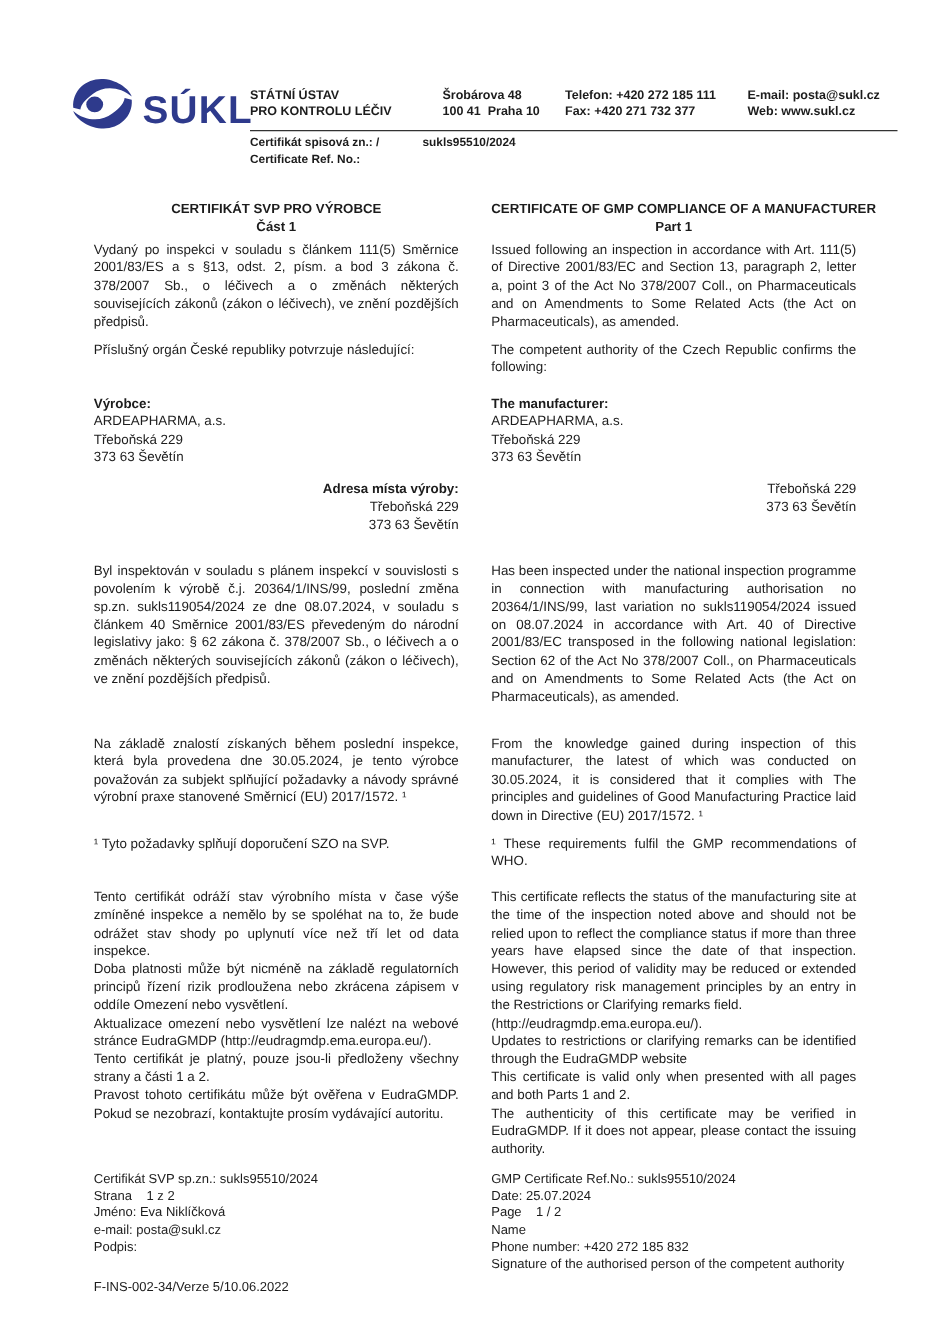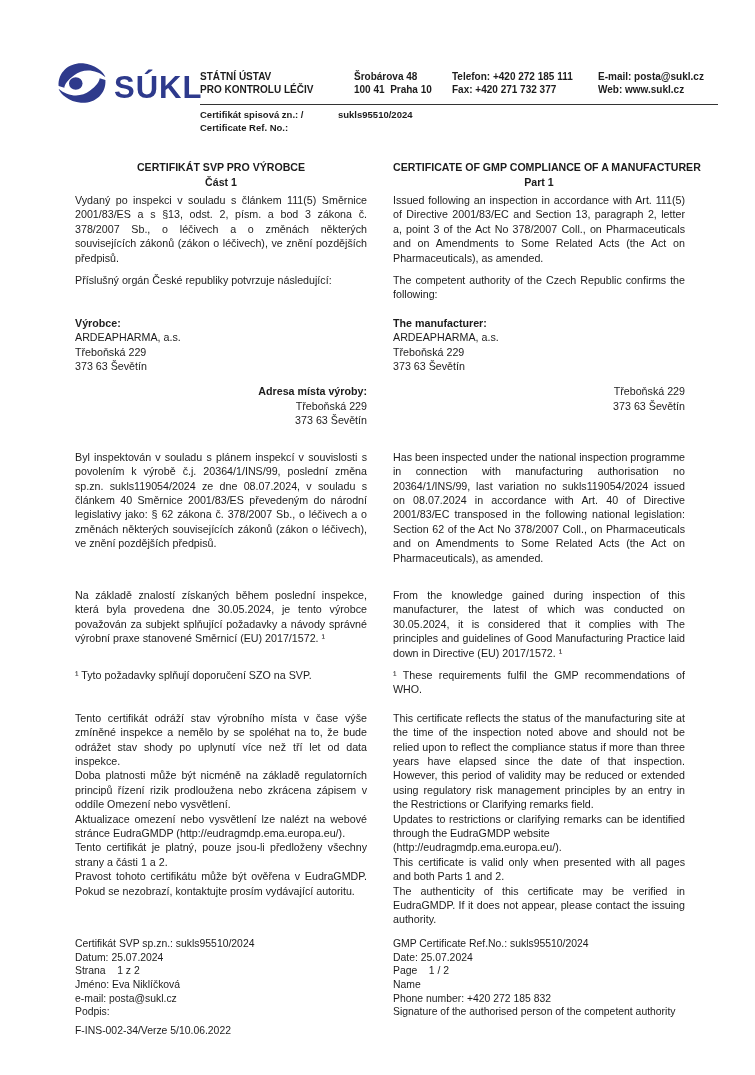--- a/index.html
+++ b/index.html
@@ -150,31 +150,30 @@
     <div class="row row-remarks">
       <div class="col l">
         <p class="para">Tento certifikát odráží stav výrobního místa v čase výše zmíněné inspekce a nemělo by se spoléhat na to, že bude odrážet stav shody po uplynutí více než tří let od data inspekce.</p>
         <p class="para">Doba platnosti může být nicméně na základě regulatorních principů řízení rizik prodloužena nebo zkrácena zápisem v oddíle Omezení nebo vysvětlení.</p>
         <p class="para">Aktualizace omezení nebo vysvětlení lze nalézt na webové stránce EudraGMDP (http://eudragmdp.ema.europa.eu/).</p>
         <p class="para">Tento certifikát je platný, pouze jsou-li předloženy všechny strany a části 1 a 2.</p>
         <p class="para">Pravost tohoto certifikátu může být ověřena v EudraGMDP. Pokud se nezobrazí, kontaktujte prosím vydávající autoritu.</p>
       </div>
       <div class="col">
         <p class="para">This certificate reflects the status of the manufacturing site at the time of the inspection noted above and should not be relied upon to reflect the compliance status if more than three years have elapsed since the date of that inspection. However, this period of validity may be reduced or extended using regulatory risk management principles by an entry in the Restrictions or Clarifying remarks field.</p>
+        <p class="para">(http://eudragmdp.ema.europa.eu/).</p>
         <p class="para">Updates to restrictions or clarifying remarks can be identified through the EudraGMDP website</p>
-        <p class="para">(http://eudragmdp.ema.europa.eu/).</p>
         <p class="para">This certificate is valid only when presented with all pages and both Parts 1 and 2.</p>
         <p class="para">The authenticity of this certificate may be verified in EudraGMDP. If it does not appear, please contact the issuing authority.</p>
       </div>
     </div>
 
     <div class="row row-footer">
       <div class="col l">
         <div class="footer-line">Certifikát SVP sp.zn.: sukls95510/2024</div>
-        <div class="footer-line">Datum: 25.07.2024</div>
         <div class="footer-line">Strana&nbsp;&nbsp;&nbsp;&nbsp;1 z 2</div>
         <div class="footer-line">Jméno: Eva Niklíčková</div>
         <div class="footer-line">e-mail: posta@sukl.cz</div>
         <div class="footer-line">Podpis:</div>
       </div>
       <div class="col">
         <div class="footer-line">GMP Certificate Ref.No.: sukls95510/2024</div>
         <div class="footer-line">Date: 25.07.2024</div>
         <div class="footer-line">Page&nbsp;&nbsp;&nbsp;&nbsp;1 / 2</div>
         <div class="footer-line">Name</div>

